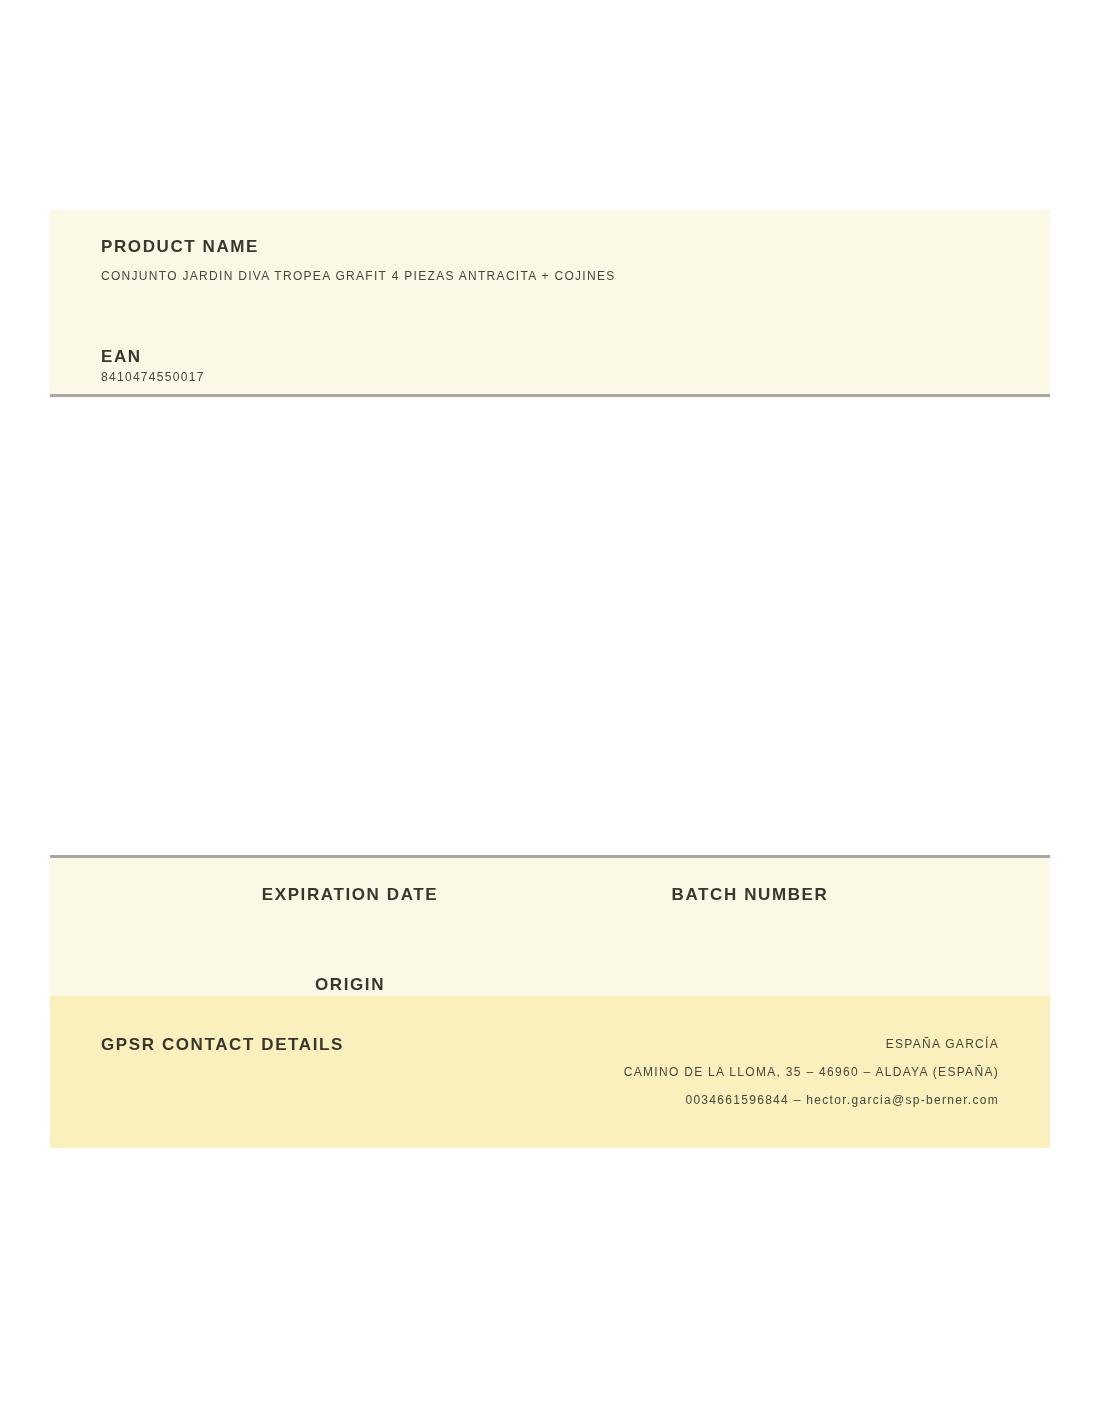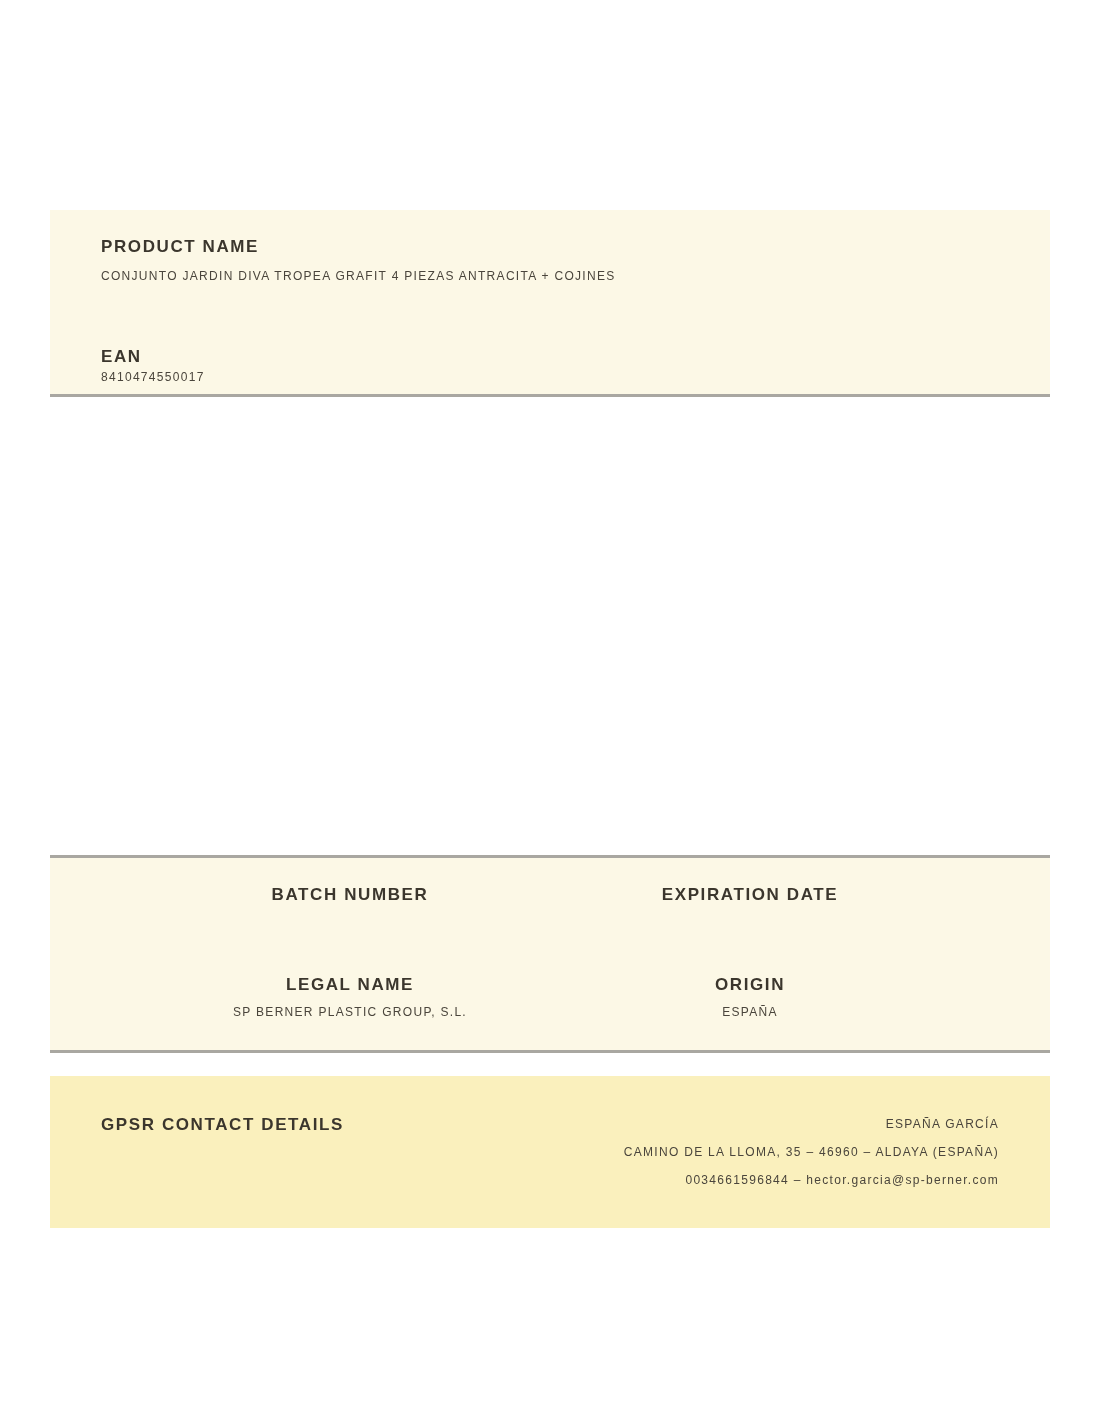--- a/index.html
+++ b/index.html
@@ -67,21 +67,21 @@
     margin: 0 auto;
     display: grid;
     grid-template-columns: 1fr 1fr;
     text-align: center;
   }
   .bgrid.second { margin-top: 73px; }
   .bgrid .cell .value { margin-top: 11px; }
 
   
   .gpsr-panel {
-    top: 1076px;
+    top: 996px;
     height: 152px;
     background: var(--yellow);
     padding: 40px 51px 0 51px;
     display: flex;
     justify-content: space-between;
     align-items: flex-start;
   }
   .gpsr-right { text-align: right; }
   .gpsr-right .value { margin-bottom: 11px; }
 </style>
@@ -93,31 +93,27 @@
   <section class="panel product-panel">
     <div class="label">PRODUCT NAME</div>
     <div class="value product-name">CONJUNTO JARDIN DIVA TROPEA GRAFIT 4 PIEZAS ANTRACITA + COJINES</div>
     <div class="label ean">EAN</div>
     <div class="value ean-val">8410474550017</div>
   </section>
 
   <section class="panel batch-panel">
     <div class="bgrid">
       <div class="cell">
-        <div class="label">BATCH NUMBER</div>
+        <div class="label">EXPIRATION DATE</div>
       </div>
       <div class="cell">
-        <div class="label">EXPIRATION DATE</div>
+        <div class="label">BATCH NUMBER</div>
       </div>
     </div>
     <div class="bgrid second">
-      <div class="cell">
-        <div class="label">LEGAL NAME</div>
-        <div class="value">SP BERNER PLASTIC GROUP, S.L.</div>
-      </div>
       <div class="cell">
         <div class="label">ORIGIN</div>
         <div class="value">ESPAÑA</div>
       </div>
     </div>
   </section>
 
   <section class="panel gpsr-panel">
     <div class="label">GPSR CONTACT DETAILS</div>
     <div class="gpsr-right">

